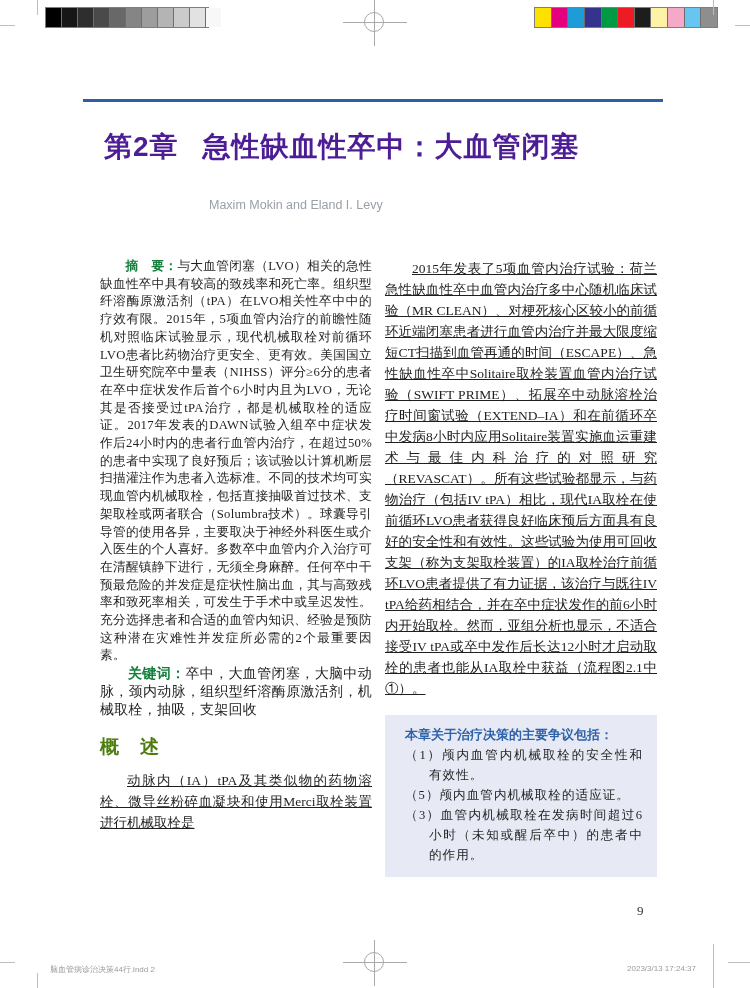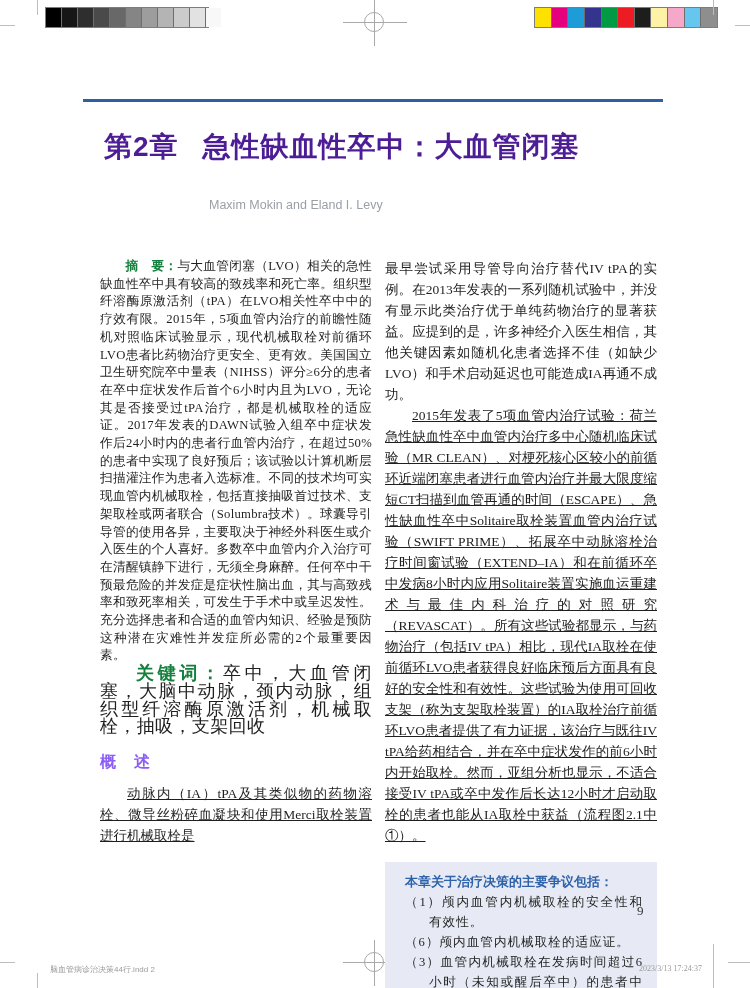--- a/index.html
+++ b/index.html
@@ -24,33 +24,33 @@
   
   #rule{position:absolute;left:83px;top:99px;width:580px;height:3px;background:#2e5fa3;}
   #title-row{position:absolute;left:104px;top:128px;font-family:"Liberation Sans","DejaVu Sans",sans-serif;font-weight:bold;font-size:28px;color:#4c1d95;letter-spacing:1px;white-space:nowrap;}
   #title-row .chapter{margin-right:24px;}
   #authors{position:absolute;left:209px;top:198px;font-family:"Liberation Sans","DejaVu Sans",sans-serif;font-size:12.5px;color:#9aa0a8;}
   
   .col{position:absolute;top:258px;width:272px;text-align:justify;}
   #col-left{left:100px;}
   #col-right{left:385px;}
   .abstract-p{margin:0;font-size:12.7px;line-height:17.7px;text-indent:2em;letter-spacing:0.02em;}
-  .kw-p{margin:0;font-size:18px;line-height:17.7px;text-indent:2em;letter-spacing:0.02em;}
+  .kw-p{margin:0;font-size:14px;line-height:17.7px;text-indent:2em;letter-spacing:0.02em;}
   .lbl{color:#15803d;font-weight:bold;font-family:"Liberation Sans","DejaVu Sans",sans-serif;}
-  .h2{font-family:"Liberation Sans","DejaVu Sans",sans-serif;font-weight:bold;font-size:16px;color:#8b5cf6;letter-spacing:1px;margin:16px 0 10px 0;}
+  .h2{font-family:"Liberation Sans","DejaVu Sans",sans-serif;font-weight:bold;font-size:19px;color:#4d7c0f;letter-spacing:1px;margin:16px 0 10px 0;}
   .body-p{margin:0;font-size:13.5px;line-height:21px;}
   .indent{text-indent:2em;text-decoration:underline;}
   
   #controversy-box{margin-top:16px;background:#e7eaf4;padding:10px 14px 12px 20px;box-sizing:border-box;width:272px;}
   #controversy-box .box-h{font-family:"Liberation Sans","DejaVu Sans",sans-serif;font-weight:bold;font-size:13px;color:#2e62a9;line-height:20px;margin:0;}
   #controversy-box .box-item{margin:0;font-size:12.6px;line-height:20px;letter-spacing:0.08em;padding-left:1.9em;text-indent:-1.9em;}
   
   #page-number{position:absolute;left:637px;top:903px;font-size:13px;color:#333;}
   #footer-left{position:absolute;left:50px;top:964px;font-size:8px;color:#9b9b9b;font-family:"Liberation Sans","DejaVu Sans",sans-serif;}
-  #footer-right{position:absolute;right:48px;top:964px;font-size:8px;color:#9b9b9b;font-family:Liberation Serif, serif;}
+  #footer-right{position:absolute;right:54px;top:964px;font-size:8px;color:#9b9b9b;font-family:Liberation Sans, sans-serif;}
 </style>
 </head>
 <body>
 
 <div class="calbar" id="grayscale-bar">
     <div class="swatch" style="background: rgb(0, 0, 0);"></div>
     <div class="swatch" style="background: rgb(22, 22, 22);"></div>
     <div class="swatch" style="background: rgb(46, 46, 46);"></div>
     <div class="swatch" style="background: rgb(74, 74, 74);"></div>
     <div class="swatch" style="background: rgb(104, 104, 104);"></div>
@@ -102,26 +102,25 @@
 <div id="authors">Maxim Mokin and Eland I. Levy</div>
 
 <div class="col" id="col-left">
   <p class="abstract-p"><span class="lbl">摘　要：</span><span>与大血管闭塞（LVO）相关的急性缺血性卒中具有较高的致残率和死亡率。组织型纤溶酶原激活剂（tPA）在LVO相关性卒中中的疗效有限。2015年，5项血管内治疗的前瞻性随机对照临床试验显示，现代机械取栓对前循环LVO患者比药物治疗更安全、更有效。美国国立卫生研究院卒中量表（NIHSS）评分≥6分的患者在卒中症状发作后首个6小时内且为LVO，无论其是否接受过tPA治疗，都是机械取栓的适应证。2017年发表的DAWN试验入组卒中症状发作后24小时内的患者行血管内治疗，在超过50%的患者中实现了良好预后；该试验以计算机断层扫描灌注作为患者入选标准。不同的技术均可实现血管内机械取栓，包括直接抽吸首过技术、支架取栓或两者联合（Solumbra技术）。球囊导引导管的使用各异，主要取决于神经外科医生或介入医生的个人喜好。多数卒中血管内介入治疗可在清醒镇静下进行，无须全身麻醉。任何卒中干预最危险的并发症是症状性脑出血，其与高致残率和致死率相关，可发生于手术中或呈迟发性。充分选择患者和合适的血管内知识、经验是预防这种潜在灾难性并发症所必需的2个最重要因素。</span></p>
   <p class="kw-p"><span class="lbl">关键词：</span><span>卒中，大血管闭塞，大脑中动脉，颈内动脉，组织型纤溶酶原激活剂，机械取栓，抽吸，支架回收</span></p>
   <div class="h2">概　述</div>
   <p class="body-p indent">动脉内（IA）tPA及其类似物的药物溶栓、微导丝粉碎血凝块和使用Merci取栓装置进行机械取栓是</p>
 </div>
 
 <div class="col" id="col-right">
-  <p class="body-p">最早尝试采用导管导向治疗替代IV tPA的实例。在2013年发表的一系列随机试验中，并没有显示此类治疗优于单纯药物治疗的显著获益。应提到的是，许多神经介入医生相信，其他关键因素如随机化患者选择不佳（如缺少LVO）和手术启动延迟也可能造成IA再通不成功。</p>
   <p class="body-p indent">2015年发表了5项血管内治疗试验：荷兰急性缺血性卒中血管内治疗多中心随机临床试验（MR CLEAN）、对梗死核心区较小的前循环近端闭塞患者进行血管内治疗并最大限度缩短CT扫描到血管再通的时间（ESCAPE）、急性缺血性卒中Solitaire取栓装置血管内治疗试验（SWIFT PRIME）、拓展卒中动脉溶栓治疗时间窗试验（EXTEND–IA）和在前循环卒中发病8小时内应用Solitaire装置实施血运重建术与最佳内科治疗的对照研究（REVASCAT）。所有这些试验都显示，与药物治疗（包括IV tPA）相比，现代IA取栓在使前循环LVO患者获得良好临床预后方面具有良好的安全性和有效性。这些试验为使用可回收支架（称为支架取栓装置）的IA取栓治疗前循环LVO患者提供了有力证据，该治疗与既往IV tPA给药相结合，并在卒中症状发作的前6小时内开始取栓。然而，亚组分析也显示，不适合接受IV tPA或卒中发作后长达12小时才启动取栓的患者也能从IA取栓中获益（流程图2.1中①）。</p>
   <div id="controversy-box">
     <p class="box-h">本章关于治疗决策的主要争议包括：</p>
     <p class="box-item">（1）颅内血管内机械取栓的安全性和有效性。</p>
-    <p class="box-item">（6）颅内血管内机械取栓的适应证。</p>
+    <p class="box-item">（5）颅内血管内机械取栓的适应证。</p>
     <p class="box-item">（3）血管内机械取栓在发病时间超过6小时（未知或醒后卒中）的患者中的作用。</p>
 
   </div>
 
 </div>
 
 <div id="page-number">9</div>
 <div id="footer-left">脑血管病诊治决策44行.indd   2</div>
 <div id="footer-right">2023/3/13   17:24:37</div>
 

